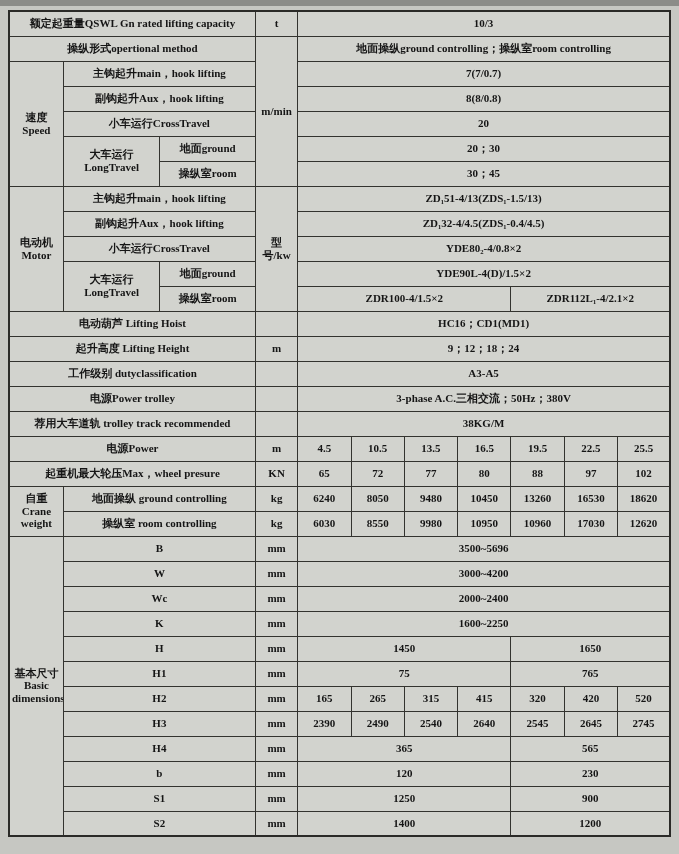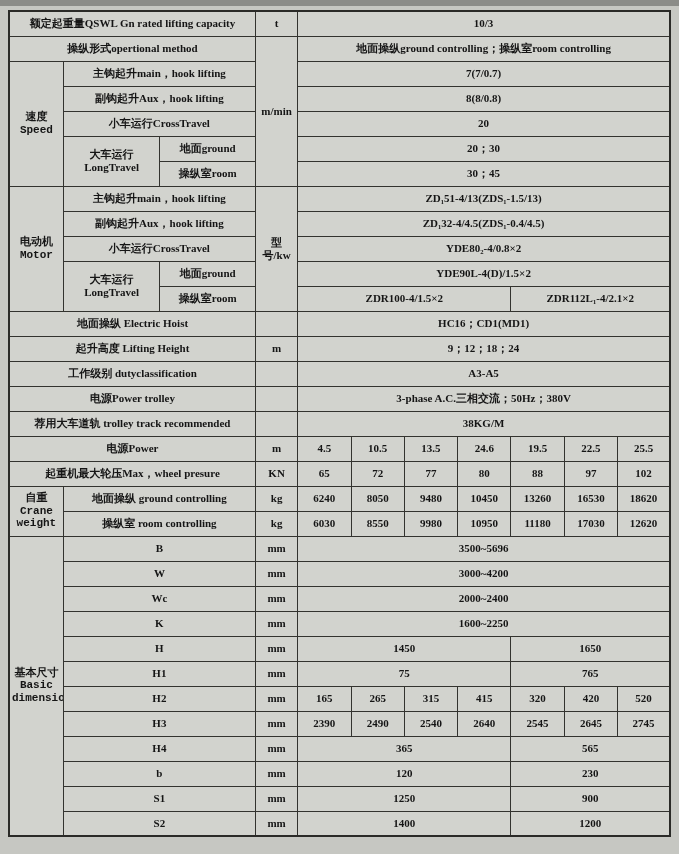--- a/index.html
+++ b/index.html
@@ -30,21 +30,21 @@
     padding:0 2px;
     color:#151515;
     font-weight:bold;
     font-size:11px;
     line-height:1.15;
     white-space:pre-line;
     overflow:hidden;
   }
   table.spec{border:2px solid #2a2a27;}
   table.spec tr{height:25px;}
-  td[data-name="group-label"]{font-size:11px;font-family:Liberation Mono, monospace;}
+  td[data-name="group-label"]{font-size:11px;}
   td[data-name="spec-label"],td[data-name="sub-label"]{font-size:11px;}
   td[data-name="unit-label"]{font-size:10.5px;}
   td[data-name="spec-value"]{font-size:10.5px;}
 </style>
 </head>
 <body>
 
 <div class="top-band" data-name="scan-edge-band"></div>
 
 <div class="sheet" data-name="spec-sheet">
@@ -117,21 +117,21 @@
 LongTravel</td>
           <td data-name="sub-label">地面ground</td>
           <td colspan="7" data-name="spec-value">YDE90L-4(D)/1.5×2</td>
         </tr>
         <tr data-name="table-row">
           <td data-name="sub-label">操纵室room</td>
           <td colspan="4" data-name="spec-value">ZDR100-4/1.5×2</td>
           <td colspan="3" data-name="spec-value">ZDR112L₁-4/2.1×2</td>
         </tr>
         <tr data-name="table-row">
-          <td colspan="3" data-name="spec-label">地面操纵 Electric Hoist</td>
+          <td colspan="3" data-name="spec-label">电动葫芦 Lifting Hoist</td>
           <td data-name="unit-label"></td>
           <td colspan="7" data-name="spec-value">HC16；CD1(MD1)</td>
         </tr>
         <tr data-name="table-row">
           <td colspan="3" data-name="spec-label">起升高度 Lifting Height</td>
           <td data-name="unit-label">m</td>
           <td colspan="7" data-name="spec-value">9；12；18；24</td>
         </tr>
         <tr data-name="table-row">
           <td colspan="3" data-name="spec-label">工作级别 dutyclassification</td>
@@ -147,21 +147,21 @@
           <td colspan="3" data-name="spec-label">荐用大车道轨 trolley track recommended</td>
           <td data-name="unit-label"></td>
           <td colspan="7" data-name="spec-value">38KG/M</td>
         </tr>
         <tr data-name="table-row">
           <td colspan="3" data-name="spec-label">电源Power</td>
           <td data-name="unit-label">m</td>
           <td data-name="spec-value">4.5</td>
           <td data-name="spec-value">10.5</td>
           <td data-name="spec-value">13.5</td>
-          <td data-name="spec-value">24.6</td>
+          <td data-name="spec-value">16.5</td>
           <td data-name="spec-value">19.5</td>
           <td data-name="spec-value">22.5</td>
           <td data-name="spec-value">25.5</td>
         </tr>
         <tr data-name="table-row">
           <td colspan="3" data-name="spec-label">起重机最大轮压Max，wheel presure</td>
           <td data-name="unit-label">KN</td>
           <td data-name="spec-value">65</td>
           <td data-name="spec-value">72</td>
           <td data-name="spec-value">77</td>
@@ -184,21 +184,21 @@
           <td data-name="spec-value">16530</td>
           <td data-name="spec-value">18620</td>
         </tr>
         <tr data-name="table-row">
           <td colspan="2" data-name="spec-label">操纵室 room controlling</td>
           <td data-name="unit-label">kg</td>
           <td data-name="spec-value">6030</td>
           <td data-name="spec-value">8550</td>
           <td data-name="spec-value">9980</td>
           <td data-name="spec-value">10950</td>
-          <td data-name="spec-value">11180</td>
+          <td data-name="spec-value">10960</td>
           <td data-name="spec-value">17030</td>
           <td data-name="spec-value">12620</td>
         </tr>
         <tr data-name="table-row">
           <td rowspan="12" data-name="group-label">基本尺寸
 Basic
 dimensions</td>
           <td colspan="2" data-name="spec-label">B</td>
           <td data-name="unit-label">mm</td>
           <td colspan="7" data-name="spec-value">3500~5696</td>

